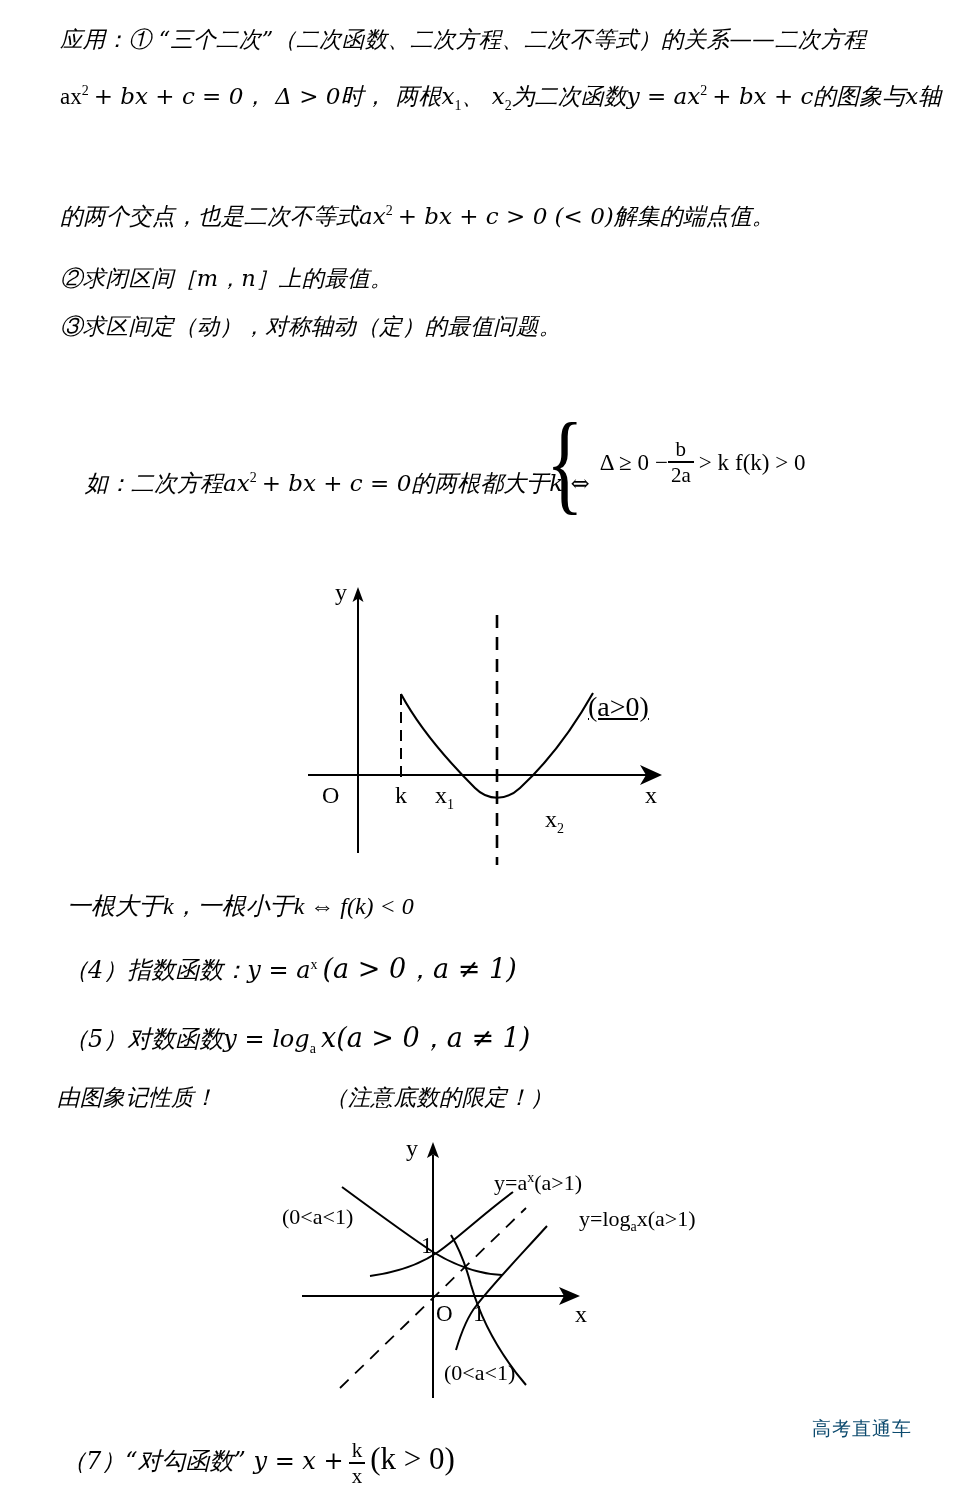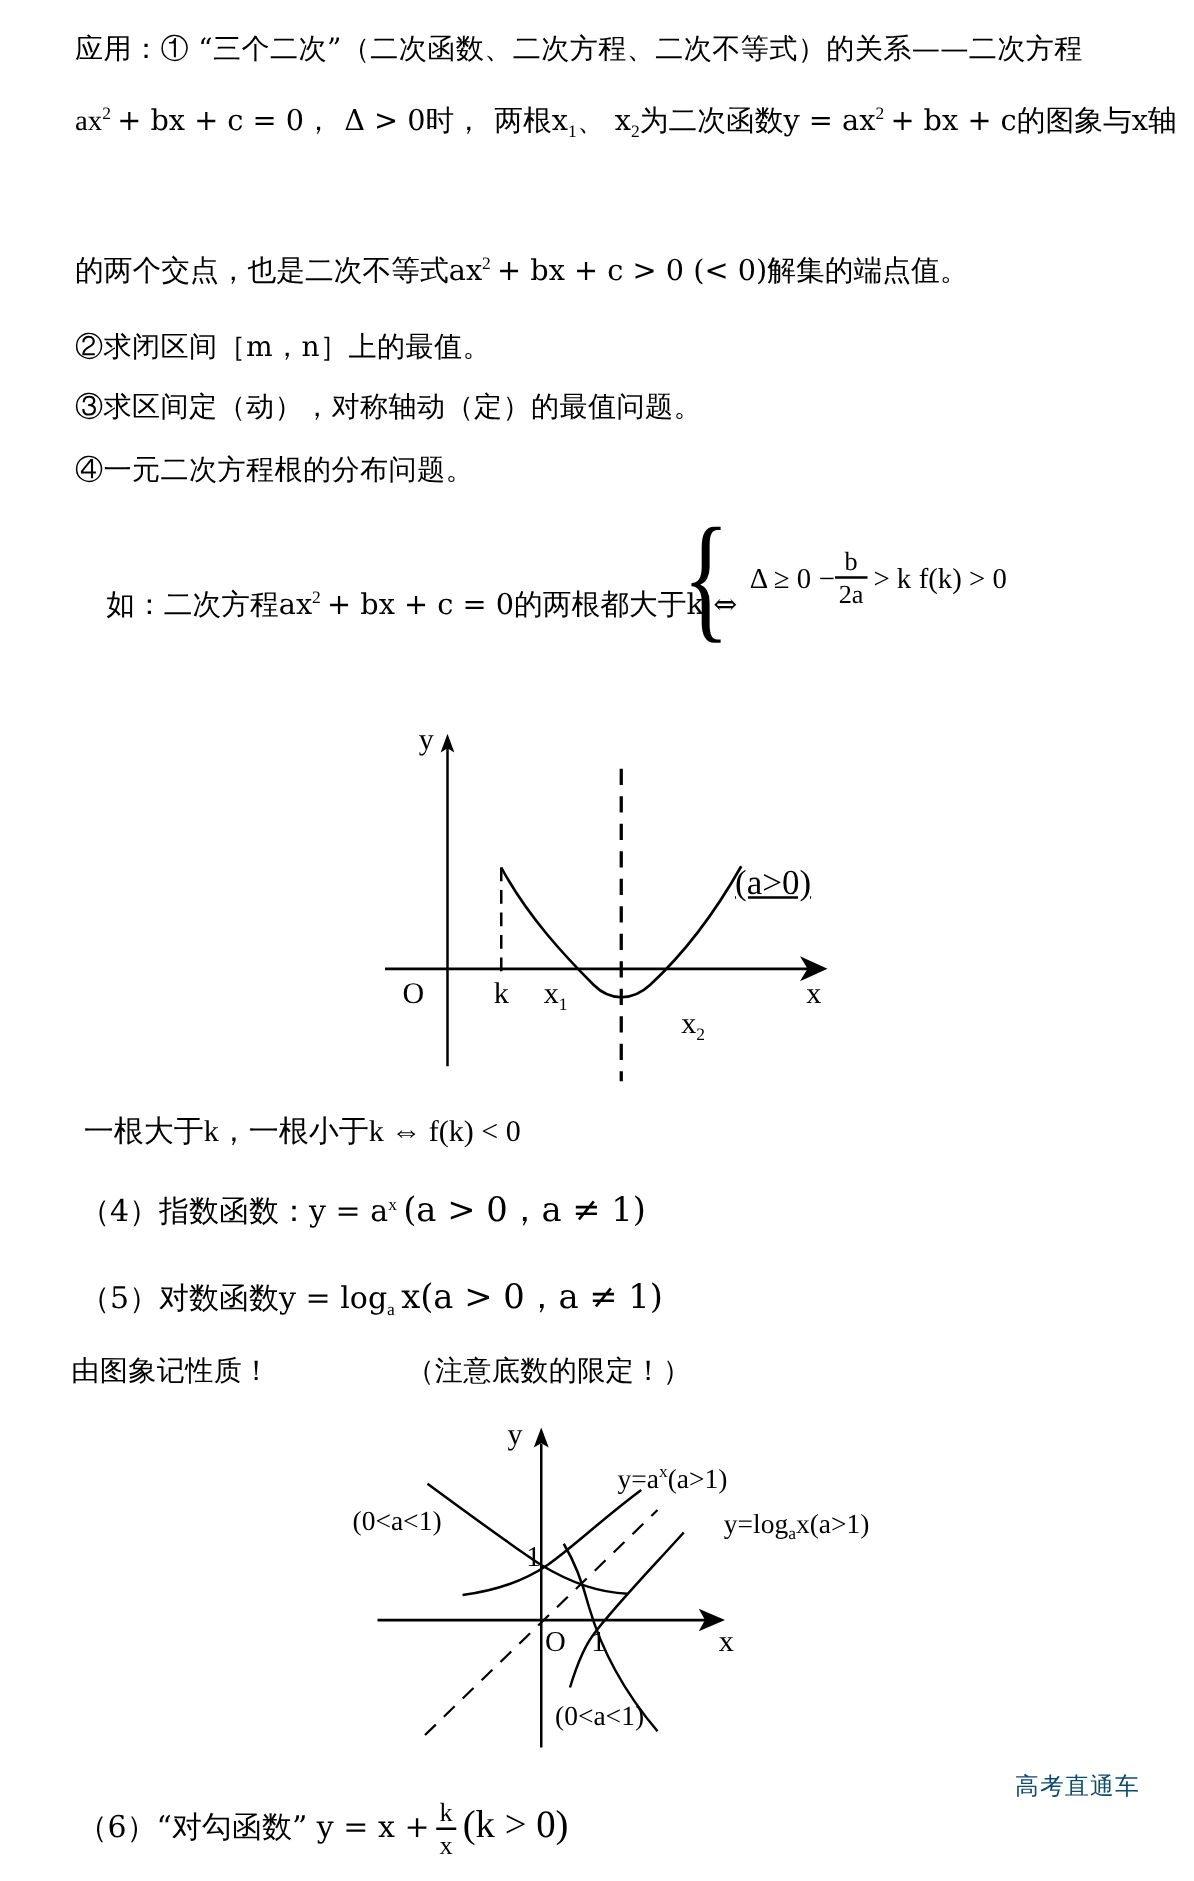--- a/index.html
+++ b/index.html
@@ -20,20 +20,21 @@
     overflow: hidden;
   }
   .tx {
     position: absolute;
     white-space: nowrap;
     line-height: 1;
     font-family: "Liberation Serif", "DejaVu Serif", serif;
   }
   .cn {
     font-family: "DejaVu Serif", "Liberation Serif", serif;
+    font-style: italic;
   }
   .body-line {
     font-size: 22.5px;
     letter-spacing: 0.3px;
   }
   .math {
     font-family: "Liberation Serif", "DejaVu Serif", serif;
     font-size: 23px;
   }
   .sup {
@@ -141,21 +142,20 @@
   <div class="tx math" style="left:60px; top:85px;">
     <span>ax</span><span class="sup">2</span><span class="sp-sm"></span><span class="cn">+ bx + c = 0，</span><span class="sp"></span><span class="cn">Δ &gt; 0时，</span><span class="sp"></span><span class="cn">两根x</span><span class="sub">1</span><span class="cn">、 x</span><span class="sub">2</span><span class="cn">为二次函数y = ax</span><span class="sup">2</span><span class="sp-sm"></span><span class="cn">+ bx + c的图象与x轴</span>
   </div>
 
   <div class="tx math" style="left:60px; top:205px;">
     <span class="cn">的两个交点，也是二次不等式ax</span><span class="sup">2</span><span class="sp-sm"></span><span class="cn">+ bx + c &gt; 0 (&lt; 0)解集的端点值。</span>
   </div>
 
   <div class="tx body-line cn" style="left:60px; top:267px;">②求闭区间［m，n］上的最值。</div>
   <div class="tx body-line cn" style="left:60px; top:315px;">③求区间定（动），对称轴动（定）的最值问题。</div>
-  <div class="tx body-line cn" style="left:60px; top:365px;">④一元二次方程根的分布问题。</div>
 
   <div class="tx math" style="left:85px; top:472px;">
     <span class="cn">如：二次方程ax</span><span class="sup">2</span><span class="sp-sm"></span><span class="cn">+ bx + c = 0的两根都大于k ⇔</span>
   </div>
 
   <div id="brace-system">
     <span class="brace-glyph">{</span>
     <div class="brace-rows">
       <div>Δ ≥ 0</div>
       <div>
@@ -233,18 +233,18 @@
     <div class="figtx" style="left:166px; top:172px; font-size:23px;">O</div>
     <div class="figtx" style="left:151px; top:104px; font-size:23px;">1</div>
     <div class="figtx" style="left:203px; top:172px; font-size:23px;">1</div>
     <div class="figtx" style="left:224px; top:42px; font-size:22px;"><span>y=a</span><span class="sup">x</span><span>(a&gt;1)</span></div>
     <div class="figtx" style="left:278px; top:78px; font-size:22px;margin-left:31px;"><span>y=log</span><span class="sub">a</span><span>x(a&gt;1)</span></div>
     <div class="figtx" style="left:12px; top:76px; font-size:22px;">(0&lt;a&lt;1)</div>
     <div class="figtx" style="left:174px; top:232px; font-size:22px;">(0&lt;a&lt;1)</div>
   </div>
 
   <div class="tx math" style="left:62px; top:1440px; font-size:24px;">
-    <span class="cn">（6）“对勾函数” y = x +</span><span class="sp-sm"></span><span class="frac"><span class="num">k</span><span class="bar"></span><span class="den">x</span></span><span class="sp-sm"></span><span style="font-size:31px;">(k &gt; 0)</span>
+    <span class="cn">（7）“对勾函数” y = x +</span><span class="sp-sm"></span><span class="frac"><span class="num">k</span><span class="bar"></span><span class="den">x</span></span><span class="sp-sm"></span><span style="font-size:31px;">(k &gt; 0)</span>
   </div>
 
   <div id="watermark">高考直通车</div>
 
 </div>
 
 </body></html>

